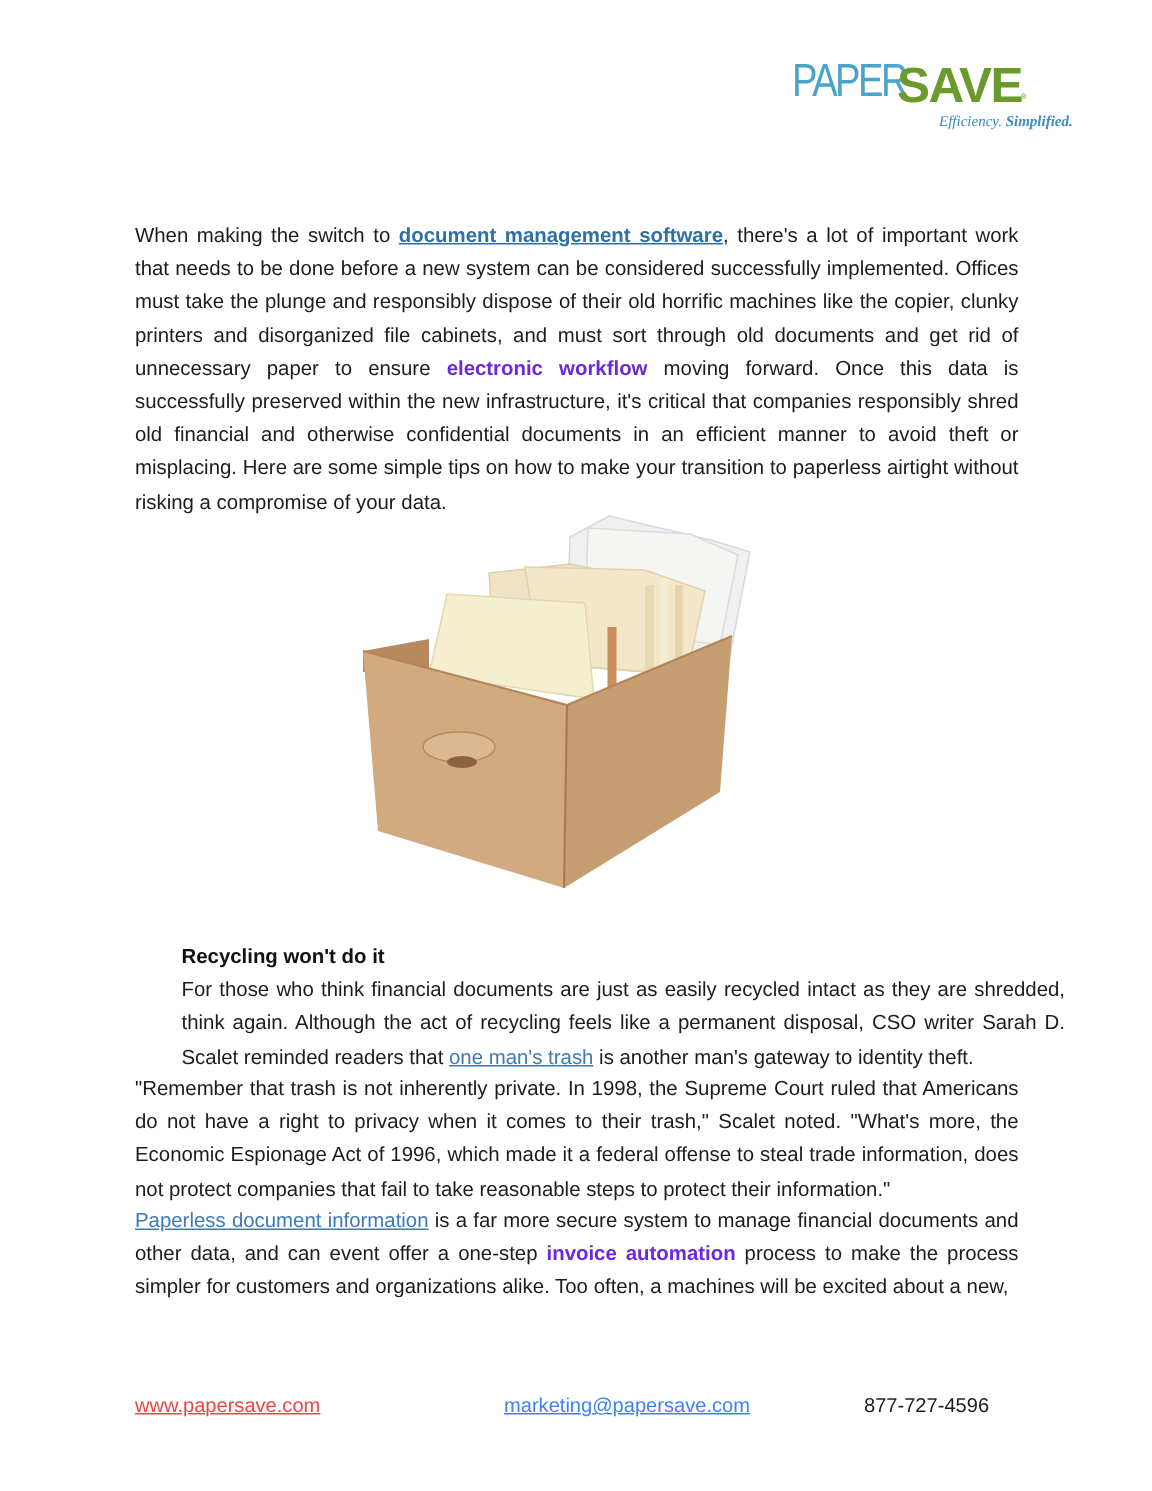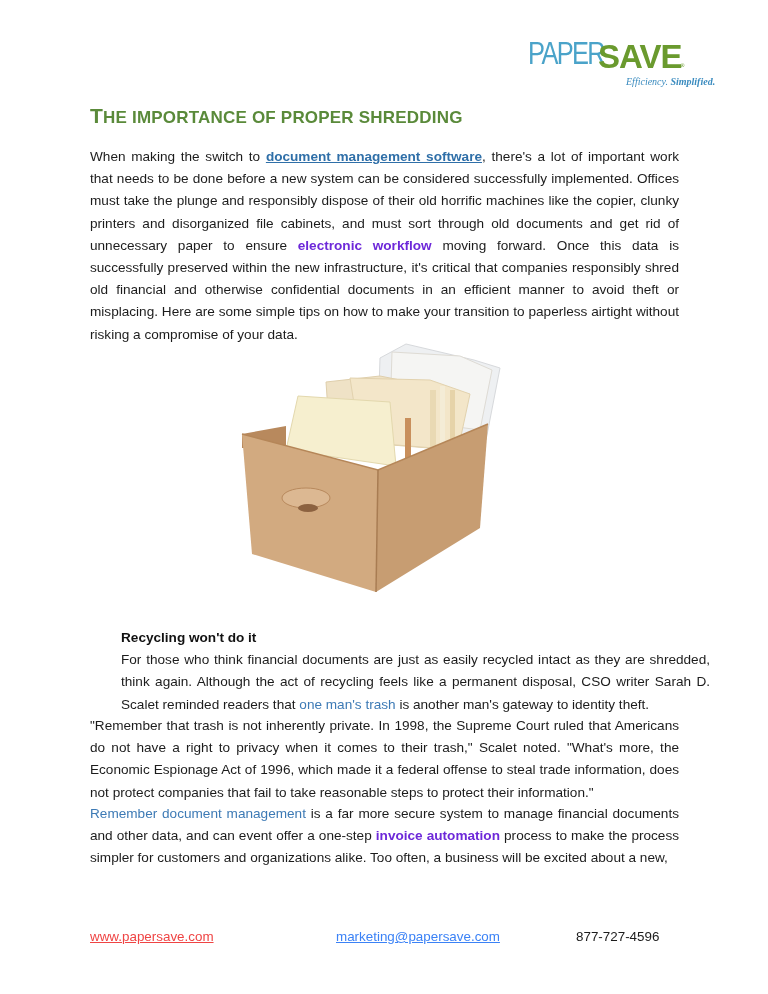--- a/index.html
+++ b/index.html
@@ -21,21 +21,21 @@
 
     
     .title { position: absolute; left: 90px; top: 104px; font-size: 17px; font-weight: bold;
              color: #5a8a3a; letter-spacing: 0.2px; font-family: "Liberation Sans", sans-serif; white-space: nowrap; }
     .title .cap { font-size: 21px; }
 
     
     .para { position: absolute; left: 90px; width: 589px; font-size: 13.6px; line-height: 22.2px;
             text-align: justify; font-family: "Liberation Sans", sans-serif; color: #1c1c1c; }
     .para b { font-weight: bold; color: #6d28d9; }
-    .link { color: #3d7ab5; }
+    .link { color: #3d7ab5; text-decoration: underline; }
     .link-bold { color: #2f6fa8; text-decoration: underline; font-weight: bold; margin-top: 26px; }
     .subhead { font-weight: bold; color: #111; display: block; }
 
     #p1 { top: 146px; }
     #p2 { top: 627px; margin-left: 31px; }
     #p3 { top: 715px; }
     #p4 { top: 803px; }
 
     
     .photo { position: absolute; left: 230px; top: 330px; width: 300px; height: 270px; }
@@ -54,21 +54,20 @@
 
   <div class="logo">
     <span class="logo-word">
       <span class="logo-paper">PAPER</span>
     </span>
     <span class="logo-save">SAVE</span>
     <span class="logo-reg">®</span>
     <span class="logo-tag"><span>Efficiency.</span> <b>Simplified.</b></span>
   </div>
 
-  <div class="title"><span class="cap">T</span><span>HE IMPORTANCE OF PROPER SHREDDING</span></div>
 
   <div class="para" id="p1"><span>When making the switch to </span><a class="link-bold">document management software</a><span>, there's a lot of important work that needs to be done before a new system can be considered successfully implemented. Offices must take the plunge and responsibly dispose of their old horrific machines like the copier, clunky printers and disorganized file cabinets, and must sort through old documents and get rid of unnecessary paper to ensure </span><b>electronic workflow</b><span> moving forward. Once this data is successfully preserved within the new infrastructure, it's critical that companies responsibly shred old financial and otherwise confidential documents in an efficient manner to avoid theft or misplacing. Here are some simple tips on how to make your transition to paperless airtight without risking a compromise of your data.</span></div>
 
   <svg class="photo" viewBox="0 0 300 270" xmlns="http://www.w3.org/2000/svg">
 
     <polygon points="150,28 176,14 244,30 270,38 256,110 148,90" fill="#eef0f2" stroke="#d7d9dc" stroke-width="1"></polygon>
     <polygon points="162,22 230,26 262,40 250,100 160,88" fill="#f5f5f3" stroke="#dedbd4" stroke-width="1"></polygon>
     <polygon points="96,52 150,46 210,58 232,70 224,120 100,110" fill="#efe2c6" stroke="#dfcfac" stroke-width="1"></polygon>
     <polygon points="120,48 200,50 240,64 228,120 130,112" fill="#f3e6c9" stroke="#e2d2ae" stroke-width="1"></polygon>
 
@@ -89,20 +88,20 @@
     <line x1="148" y1="140" x2="146" y2="262" stroke="#a87c52" stroke-width="1.5"></line>
 
     <ellipse cx="76" cy="168" rx="24" ry="10" fill="#dcb892" stroke="#b8895d" stroke-width="1"></ellipse>
     <ellipse cx="78" cy="178" rx="10" ry="4" fill="#8c6240"></ellipse>
   </svg>
 
   <div class="para" id="p2"><span class="subhead">Recycling won't do it</span><span>For those who think financial documents are just as easily recycled intact as they are shredded, think again. Although the act of recycling feels like a permanent disposal, CSO writer Sarah D. Scalet reminded readers that </span><a class="link">one man's trash</a><span> is another man's gateway to identity theft.</span></div>
 
   <div class="para" id="p3">"Remember that trash is not inherently private. In 1998, the Supreme Court ruled that Americans do not have a right to privacy when it comes to their trash," Scalet noted. "What's more, the Economic Espionage Act of 1996, which made it a federal offense to steal trade information, does not protect companies that fail to take reasonable steps to protect their information."</div>
 
-  <div class="para" id="p4"><a class="link">Remember document management</a><span> is a far more secure system to manage financial documents and other data, and can event offer a one-step </span><b>invoice automation</b><span> process to make the process simpler for customers and organizations alike. Too often, a business will be excited about a new,</span></div>
+  <div class="para" id="p4"><a class="link">Paperless document information</a><span> is a far more secure system to manage financial documents and other data, and can event offer a one-step </span><b>invoice automation</b><span> process to make the process simpler for customers and organizations alike. Too often, a machines will be excited about a new,</span></div>
 
   <div class="footer">
     <a class="f-web">www.papersave.com</a>
     <a class="f-mail">marketing@papersave.com</a>
     <span class="f-phone">877-727-4596</span>
   </div>
 </div>
 
 </body></html>

